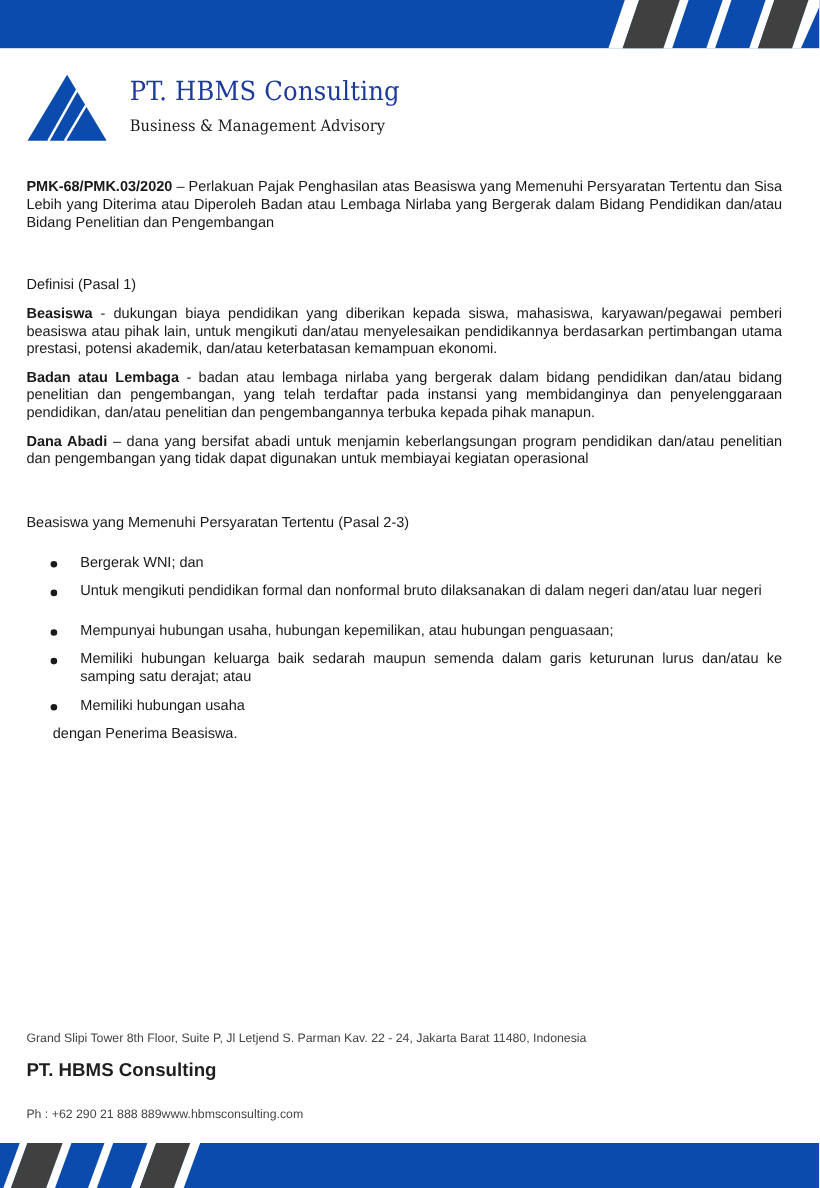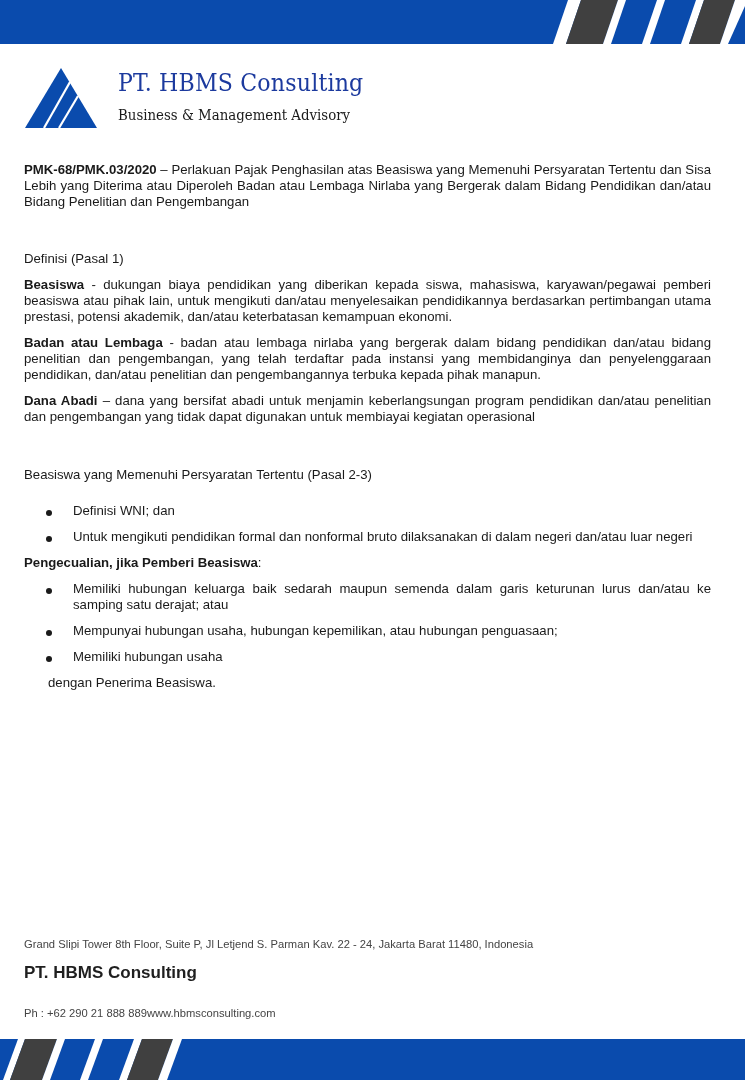--- a/index.html
+++ b/index.html
@@ -105,30 +105,27 @@
   <p>
     <span class="b">Dana Abadi</span><span> – dana yang bersifat abadi untuk menjamin keberlangsungan program pendidikan dan/atau penelitian dan pengembangan yang tidak dapat digunakan untuk membiayai kegiatan operasional</span>
   </p>
 
   <div class="gap-xl"></div>
 
   <p class="heading">Beasiswa yang Memenuhi Persyaratan Tertentu (Pasal 2-3)</p>
   <div class="gap-md"></div>
   <div class="gap-md"></div>
   <ul class="bullets">
-    <li><span class="dot"></span><span>Definisi WNI; dan</span></li>
+    <li><span class="dot"></span><span>Bergerak WNI; dan</span></li>
     <li><span class="dot"></span><span>Untuk mengikuti pendidikan formal dan nonformal bruto dilaksanakan di dalam negeri dan/atau luar negeri</span></li>
   </ul>
-  <p>
-    <span class="b">Pengecualian, jika Pemberi Beasiswa</span><span>:</span>
-  </p>
   <div class="gap-md"></div>
   <ul class="bullets">
+    <li><span class="dot"></span><span>Mempunyai hubungan usaha, hubungan kepemilikan, atau hubungan penguasaan;</span></li>
     <li><span class="dot"></span><span>Memiliki hubungan keluarga baik sedarah maupun semenda dalam garis keturunan lurus dan/atau ke samping satu derajat; atau</span></li>
-    <li><span class="dot"></span><span>Mempunyai hubungan usaha, hubungan kepemilikan, atau hubungan penguasaan;</span></li>
     <li><span class="dot"></span><span>Memiliki hubungan usaha</span></li>
   </ul>
   <p class="closing">dengan Penerima Beasiswa.</p>
 </div>
 
 <div class="footer-title">PT. HBMS Consulting</div>
 <div class="footer-addr">Grand Slipi Tower 8th Floor, Suite P,  Jl Letjend S. Parman Kav. 22 - 24, Jakarta Barat 11480, Indonesia</div>
 <div class="footer-contact">
   <span>Ph : +62 290 21 888 889</span><span class="web">www.hbmsconsulting.com</span>
 </div>

